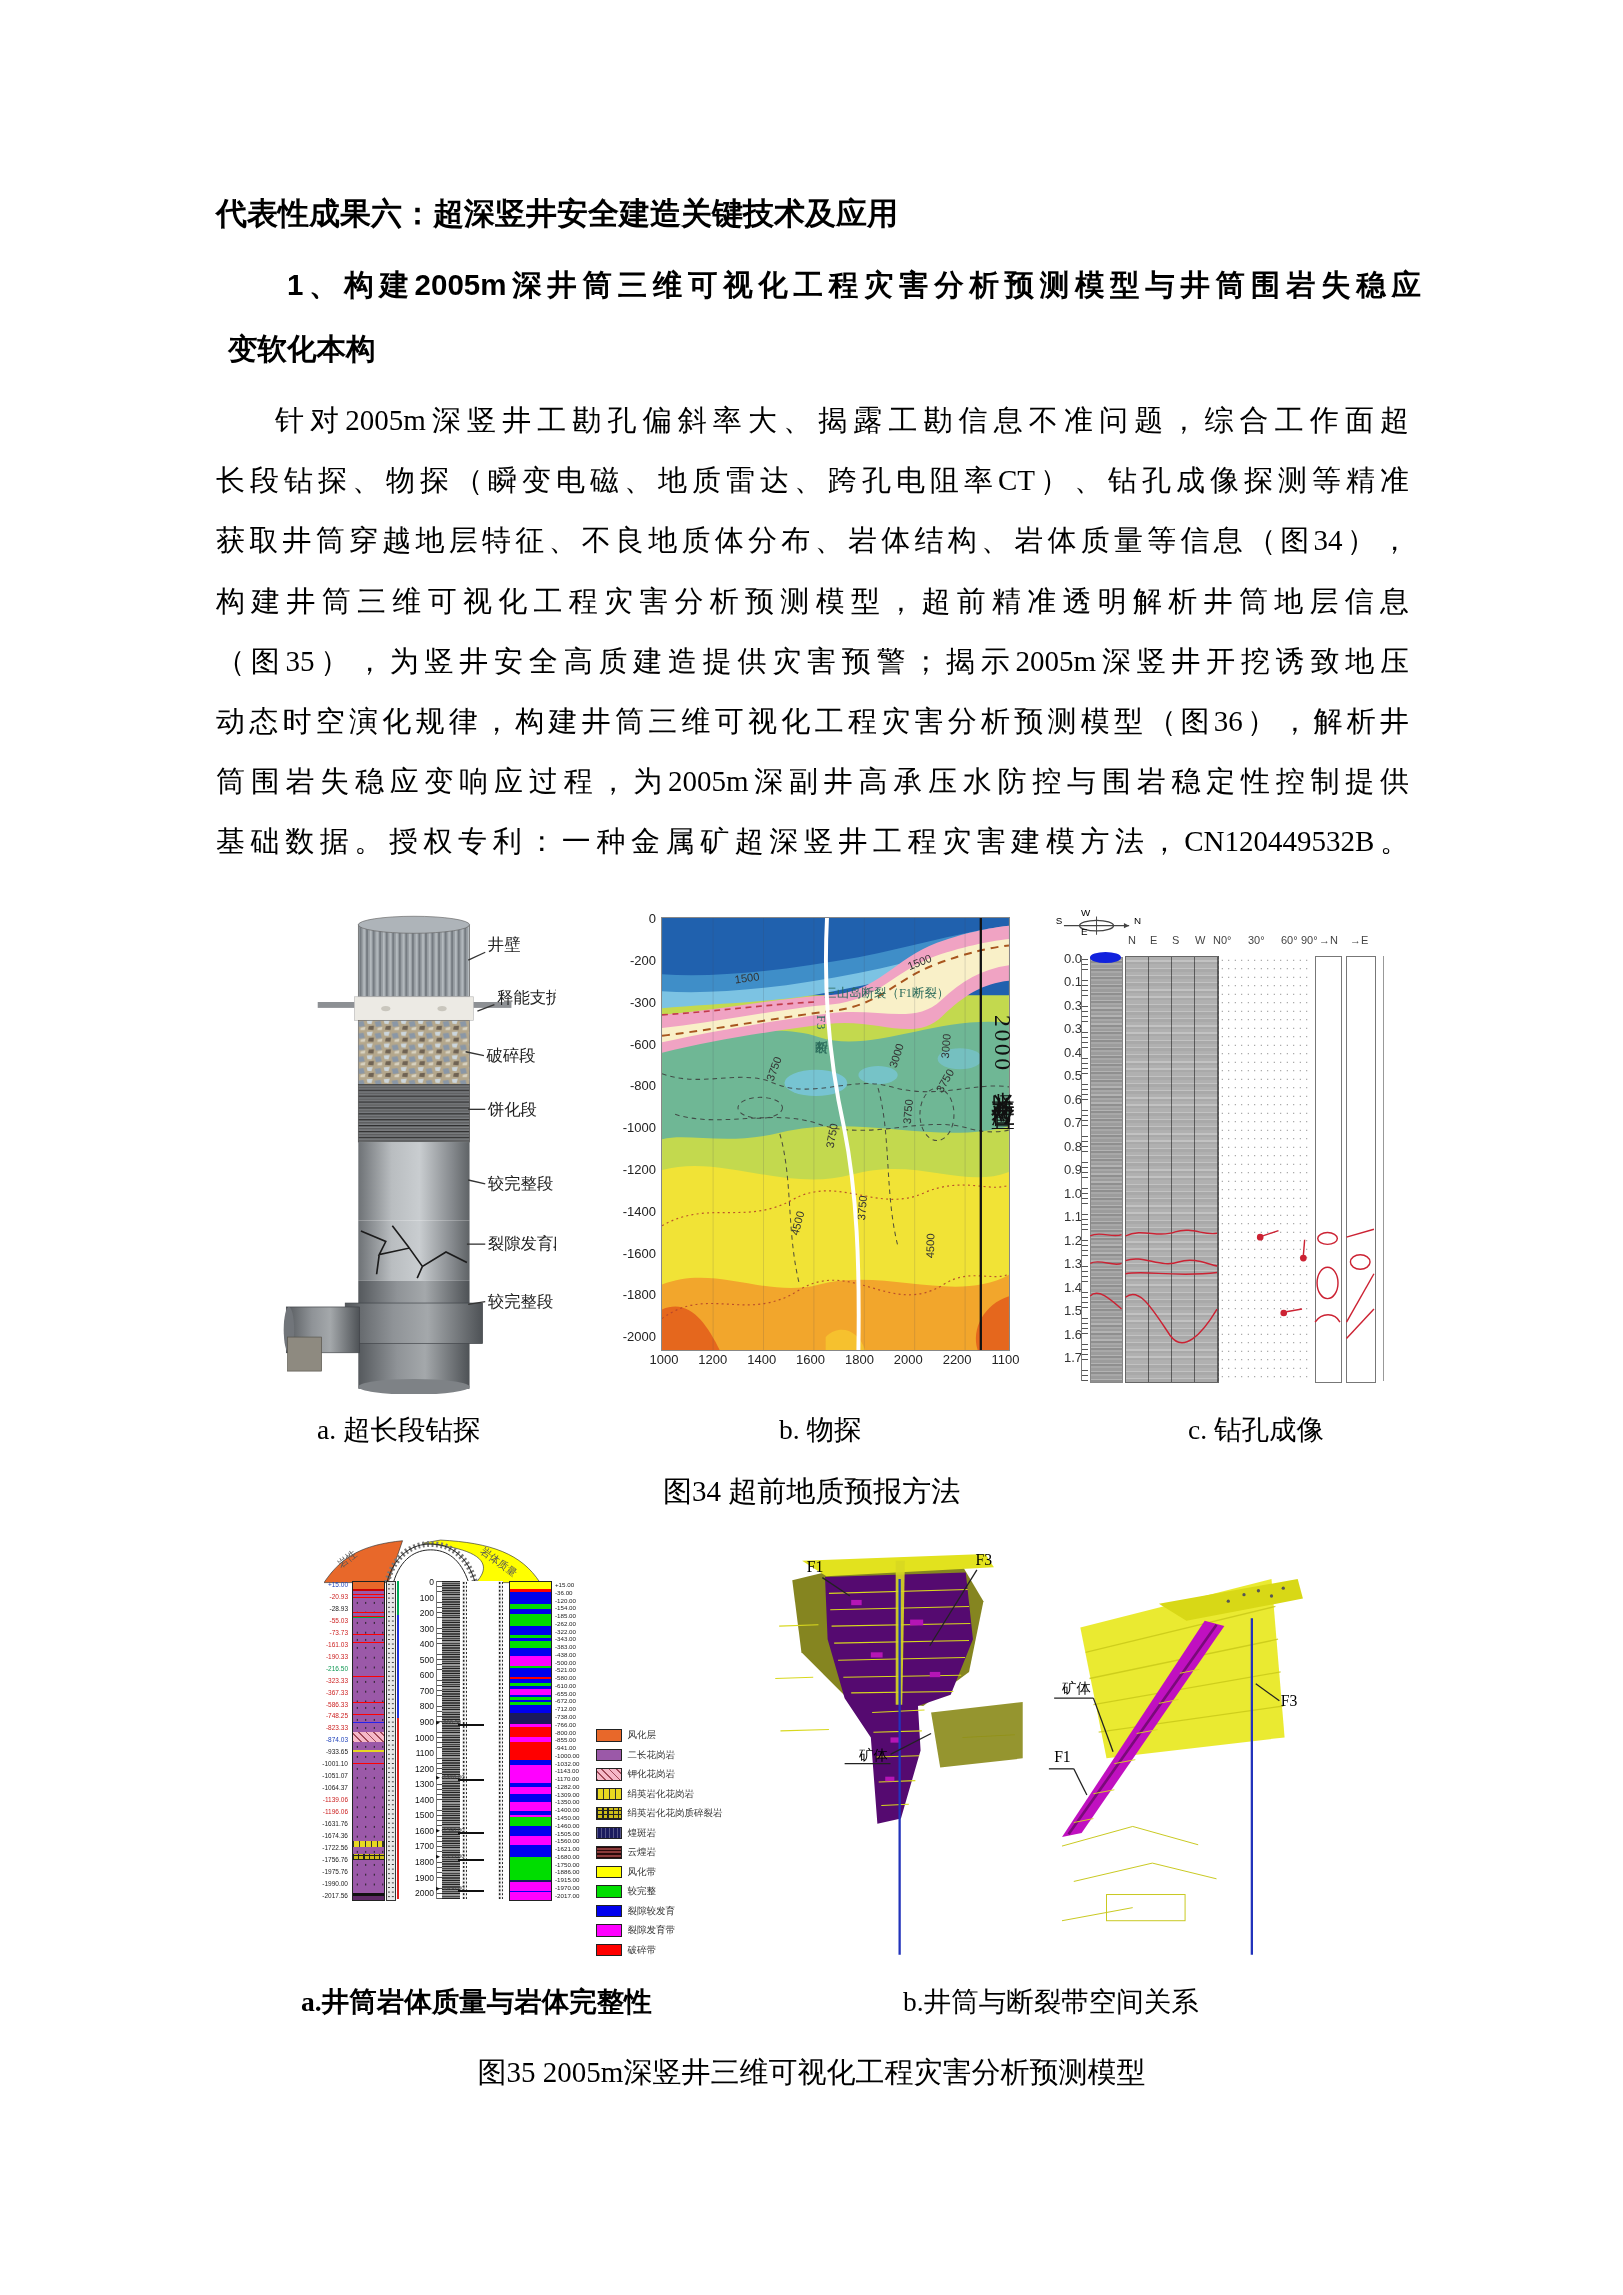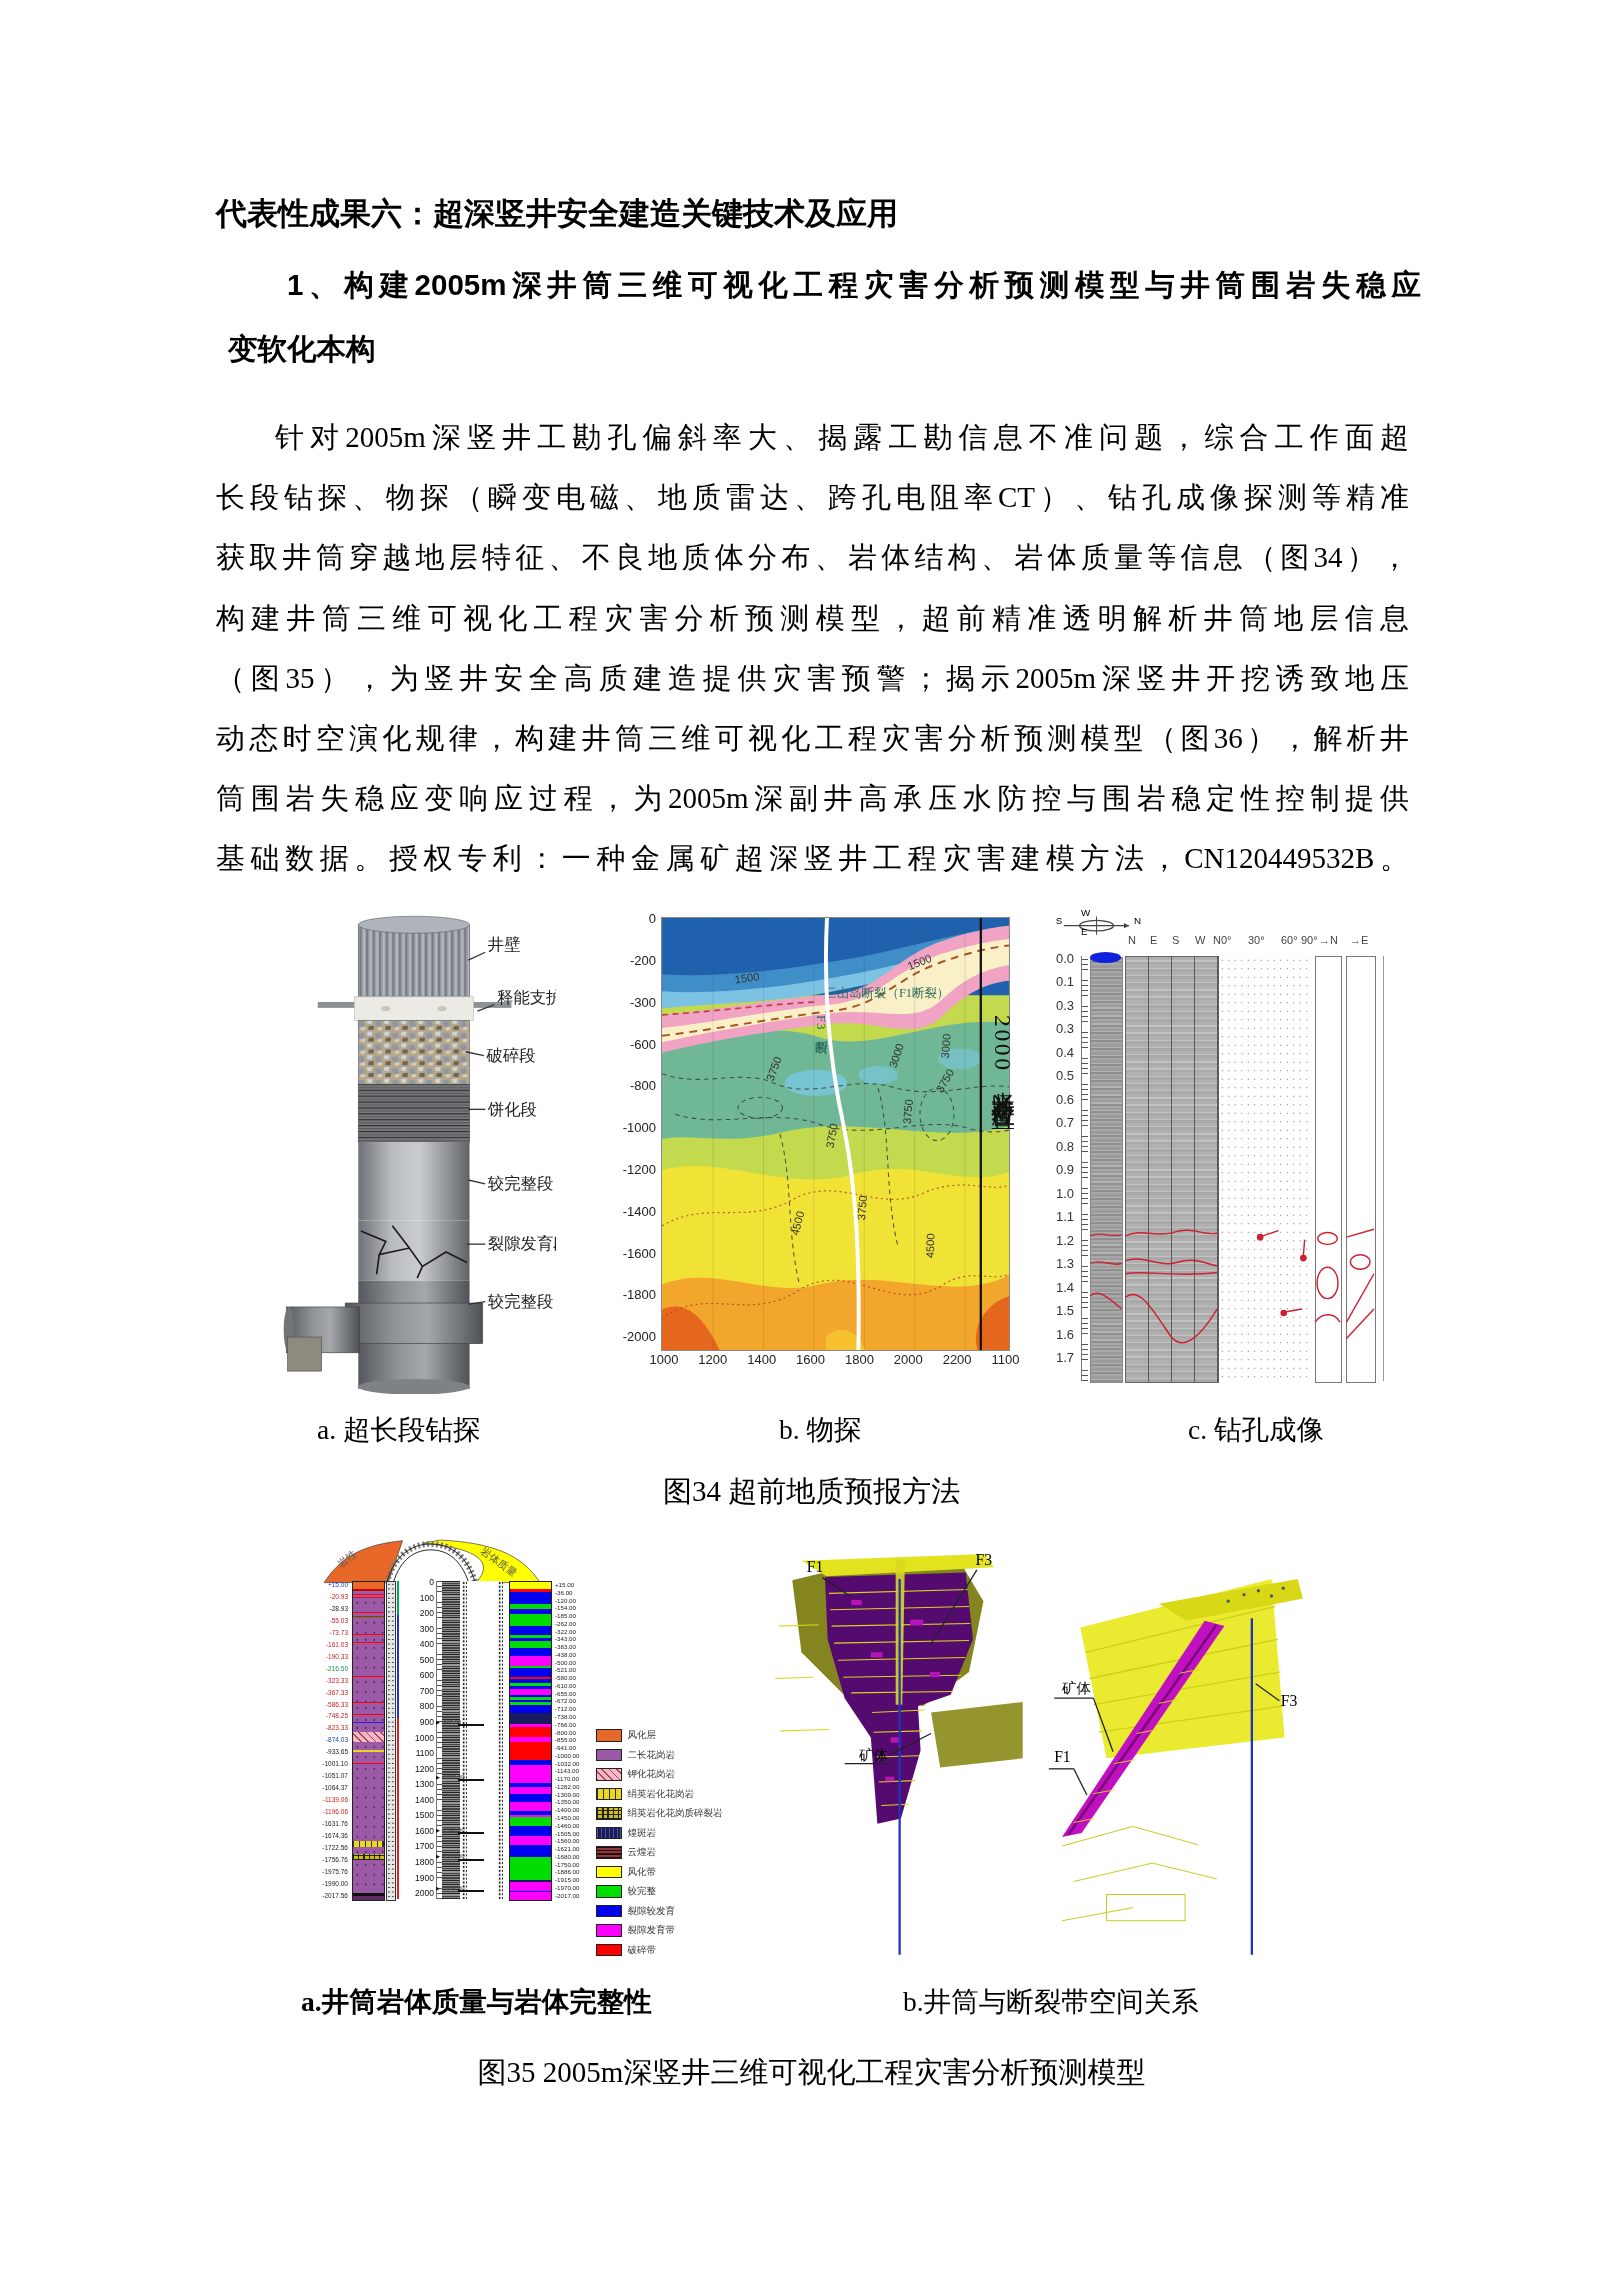--- a/index.html
+++ b/index.html
@@ -2,21 +2,21 @@
 <html style="font-size:10.5px"><head>
 <meta charset="utf-8">
 <style>
   html,body{margin:0;padding:0;}
   body{width:1623px;height:2295px;position:relative;background:#ffffff;
        font-family:"Liberation Serif",serif;color:#000;overflow:hidden;}
   .abs{position:absolute;}
   .doc-title{left:216px;top:195px;width:1193px;font:bold 31px/1.2 "Liberation Sans",sans-serif;}
   .doc-sub{left:216px;width:1193px;font:bold 29.5px/1.25 "Liberation Sans",sans-serif;margin-left:12px;}
   .jt{text-align:justify;text-align-last:justify;}
-  .bodyline{left:216px;width:1193px;font:29px/1.25 "Liberation Serif",serif;margin-top:17px;}
+  .bodyline{left:216px;width:1193px;font:29px/1.25 "Liberation Serif",serif;}
   .indent{text-indent:59px;}
   .capsmall{font:27.5px/1.2 "Liberation Serif",serif;}
   .capmain{left:0;width:1623px;text-align:center;font:29px/1.2 "Liberation Serif",serif;}
 
   
   .f34b-ylab{display:flex;flex-direction:column;justify-content:space-between;align-items:flex-end;font:13px "Liberation Sans",sans-serif;color:#222;}
   .f34b-xlab{display:flex;flex-direction:row;justify-content:space-between;font:13px "Liberation Sans",sans-serif;color:#222;}
   .vtext{writing-mode:vertical-rl;font:23.6px "Liberation Serif",serif;color:#111;letter-spacing:2.6px;}
 
   
@@ -268,21 +268,21 @@
   <span class="f34c-h" style="left:106px;">E</span>
   <span class="f34c-h" style="left:128px;">S</span>
   <span class="f34c-h" style="left:151px;">W</span>
   <span class="f34c-h" style="left:169px;">N0°</span>
   <span class="f34c-h" style="left:204px;">30°</span>
   <span class="f34c-h" style="left:237px;">60°</span>
   <span class="f34c-h" style="left:257px;">90°</span>
   <span class="f34c-h" style="left:275px;">→N</span>
   <span class="f34c-h" style="left:306px;">→E</span>
 
-  <div class="abs f34c-dlab" style="left:0;top:41px;height:414px;width:30px;">
+  <div class="abs f34c-dlab" style="left:8px;top:41px;height:414px;width:30px;">
     <span>0.0</span>
       <span>0.1</span>
       <span>0.3</span>
       <span>0.3</span>
       <span>0.4</span>
       <span>0.5</span>
       <span>0.6</span>
       <span>0.7</span>
       <span>0.8</span>
       <span>0.9</span>

